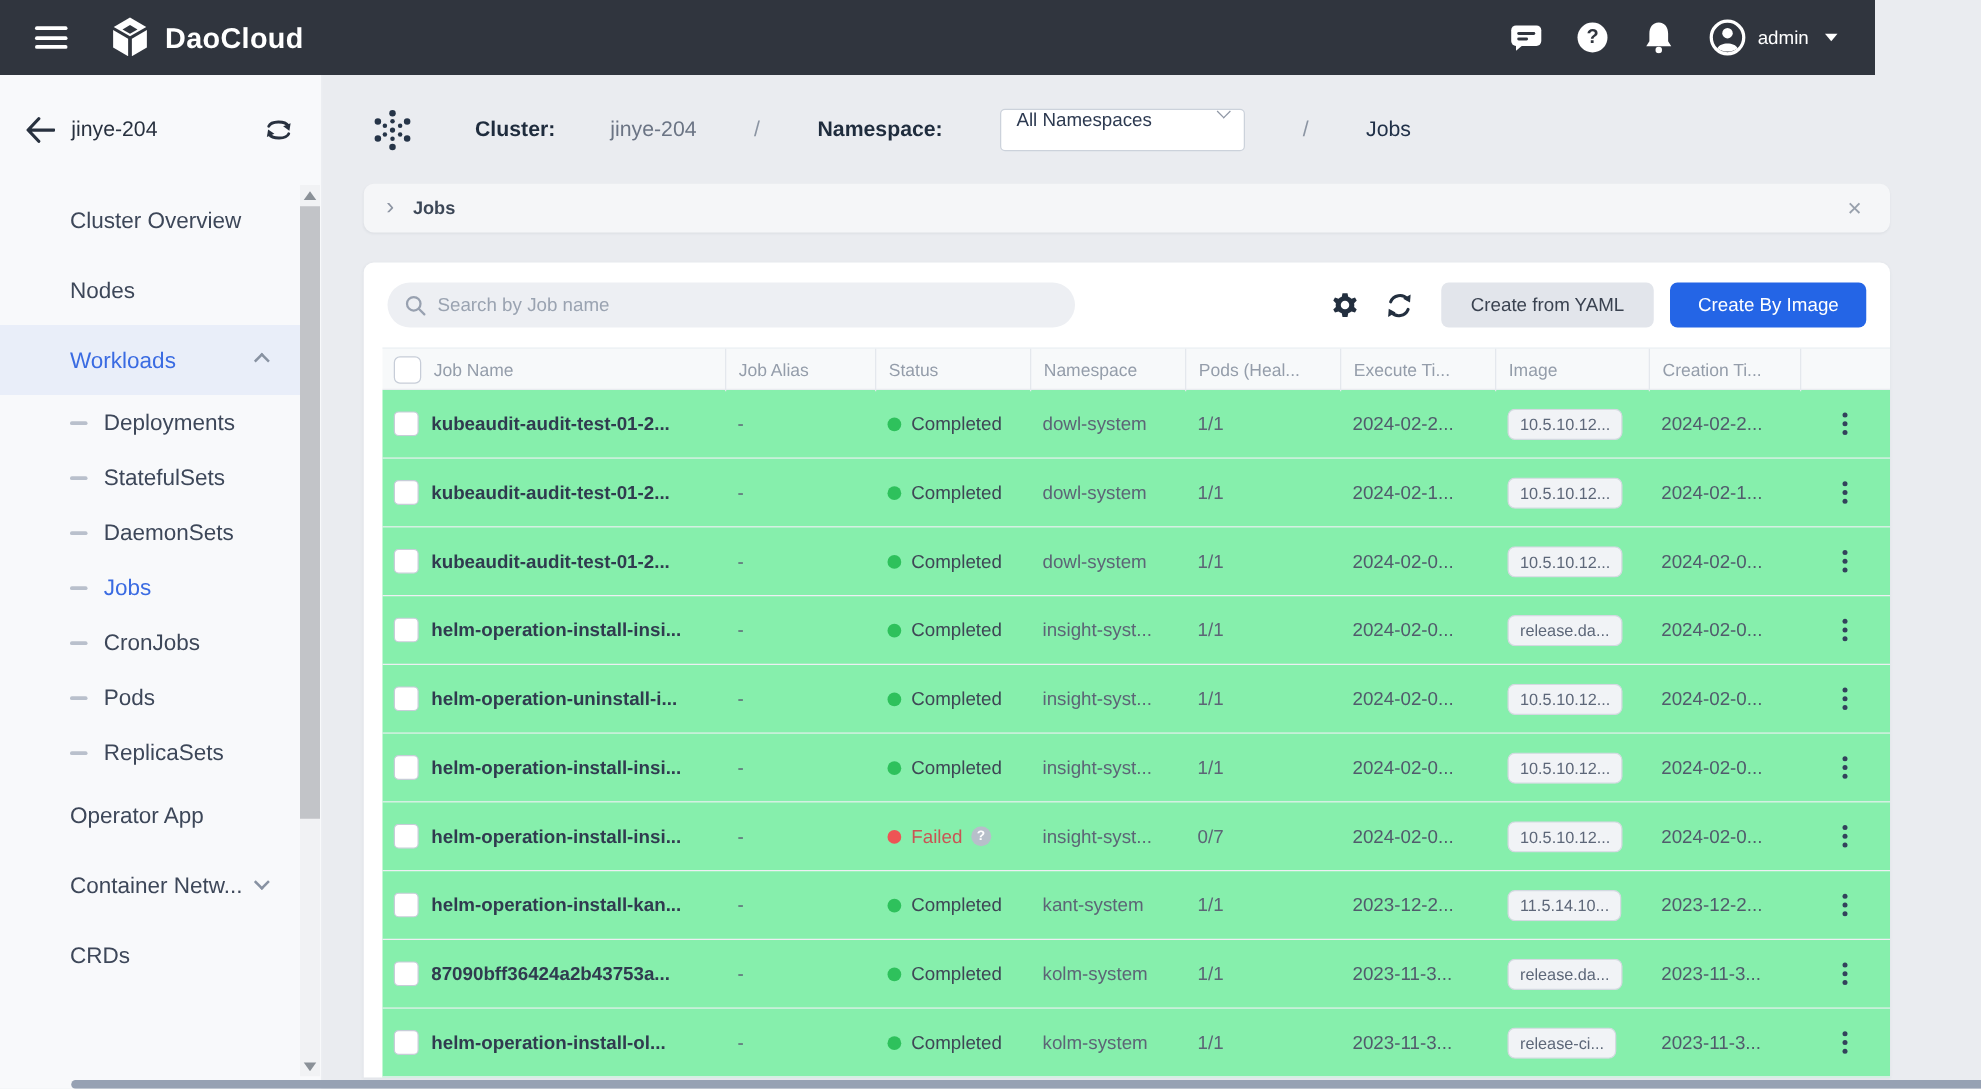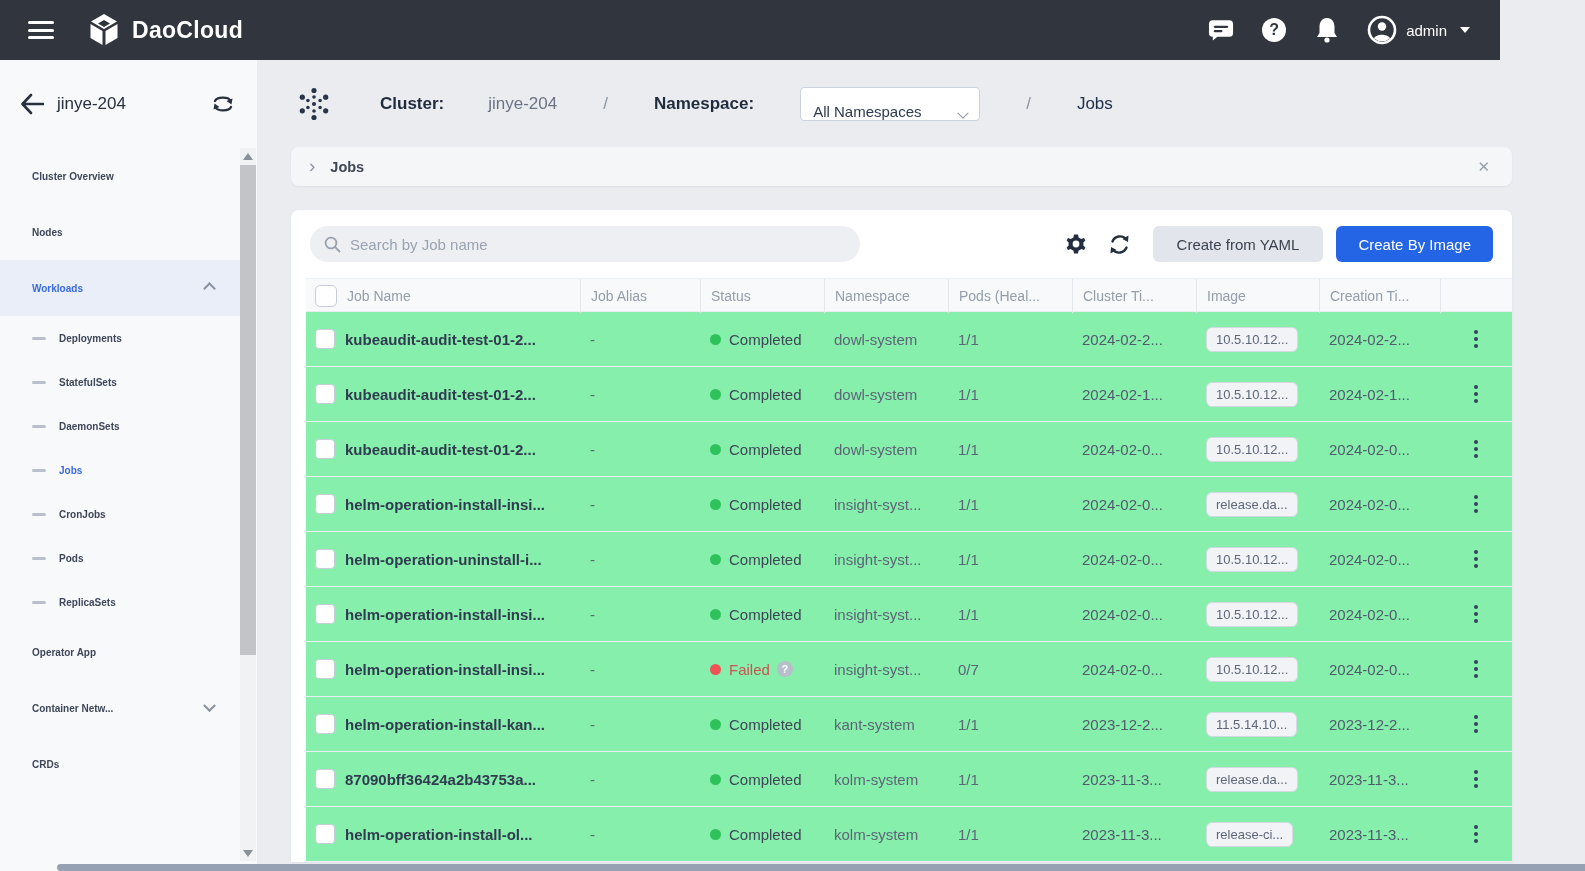--- a/index.html
+++ b/index.html
@@ -18,21 +18,21 @@
   .user-wrap { display:flex; align-items:center; gap:9px; cursor:pointer; }
   .user-name { color:#fff; font-size:15px; }
   .caret-down { width:0; height:0; border-left:5px solid transparent; border-right:5px solid transparent; border-top:6px solid #fff; margin-left:4px; }
 
   
   .sidebar { position:absolute; left:0; top:60px; width:258px; height:811px; background:#f8f9fb; border-right:1px solid #e7eaef; }
   .side-head { height:88px; display:flex; align-items:center; padding:0 22px 0 20px; }
   .side-cluster { font-size:17px; color:#28313f; margin-left:13px; font-weight:500; }
   .side-switch { margin-left:auto; cursor:pointer; display:flex; }
   .side-nav { position:absolute; left:0; top:88px; width:240px; }
-  .nav-item { display:flex; align-items:center; padding-left:32px; font-size:10px; color:#3d4759; cursor:pointer;font-weight:bold; }
+  .nav-item { display:flex; align-items:center; padding-left:56px; font-size:18px; color:#3d4759; cursor:pointer; }
   .nav-item.top { height:56px; }
   .nav-item.sub { height:44px; }
   .nav-item.active { color:#3a6be2; }
   .nav-item.top.active { background:#e9eef9; }
   .dash { width:14px; height:3px; border-radius:2px; background:#b9c0cc; margin-right:13px; flex:none; }
   .chev { width:9px; height:9px; border-right:2px solid #8892a2; border-bottom:2px solid #8892a2; margin-left:auto; margin-right:26px; flex:none; }
   .chev.down { transform:rotate(45deg) translate(-2px,-2px); }
   .chev.up { transform:rotate(225deg); }
   .mt10 { margin-top:10px; }
 
@@ -44,21 +44,21 @@
   .sb-thumb { position:absolute; left:0; width:16px; background:#c2c4c8; }
 
   
   .main { position:absolute; left:258px; top:60px; width:1312px; height:811px; background:#eaecf0; }
 
   .crumbbar { position:absolute; left:0; top:0; width:100%; height:87px; display:flex; align-items:center; padding-left:38px;gap:32px; }
   .crumb-label { font-size:17px; font-weight:bold; color:#1f2c3d; }
   .crumb-val { font-size:17px; color:#6b7484; margin-left:12px; }
   .crumb-sep { font-size:17px; color:#8b94a2; margin:0 14px; }
   .crumb-icon { margin-right:16px; display:flex; }
-  .ns-select { display:flex; align-items:flex-end; width:180px; height:34px; background:#fff; border:1px solid #ccd2db; border-radius:4px; padding:0 12px; margin-left:14px; cursor:pointer; }
+  .ns-select { display:flex; align-items:flex-start; width:196px; height:34px; background:#fff; border:1px solid #ccd2db; border-radius:4px; padding:0 12px; margin-left:14px; cursor:pointer; }
   .ns-select .val { font-size:15px; color:#2c3950; }
   .ns-caret { margin-left:auto; width:8px; height:8px; border-right:1.6px solid #8f97a5; border-bottom:1.6px solid #8f97a5; transform:rotate(45deg) translate(-2px,-2px); }
   .crumb-page { font-size:17px; color:#203048; }
 
   .tabstrip { position:absolute; left:33px; top:87px; width:1221px; height:39px; background:#f5f6f8; border-radius:8px; box-shadow:0 1px 2px rgba(40,50,70,.06); display:flex; align-items:center; padding:0 18px; }
   .tab-chev { color:#8d95a3; font-size:19px; line-height:1; margin-top:-2px; }
   .tab-label { font-size:14.5px; font-weight:bold; color:#3c4757; margin-left:15px; }
   .tab-close { margin-left:auto; color:#98a0ac; font-size:15px; cursor:pointer; padding:2px 4px; }
 
   .card { position:absolute; left:33px; top:150px; width:1221px; height:652px; background:#fff; border-radius:8px 8px 0 0; box-shadow:0 1px 3px rgba(40,50,70,.05); }
@@ -288,21 +288,21 @@
     <div class="table">
       <div class="t-head" id="thead" style="grid-template-columns: 39px 235px 120px 124px 124px 124px 124px 123px 121px 72px;">
           <div class="hcell first">
             <span class="checkbox hd"></span>
           </div>
           <div class="hcell" style="padding-left: 2px;">Job Name</div>
           <div class="hcell sep">Job Alias</div>
           <div class="hcell sep">Status</div>
           <div class="hcell sep">Namespace</div>
           <div class="hcell sep">Pods (Heal...</div>
-          <div class="hcell sep">Cluster Ti...</div>
+          <div class="hcell sep">Execute Ti...</div>
           <div class="hcell sep">Image</div>
           <div class="hcell sep">Creation Ti...</div>
           <div class="hcell sep"></div>
         </div>
       <div id="tbody">
           <div class="t-row" style="grid-template-columns: 39px 235px 120px 124px 124px 124px 124px 123px 121px 72px;">
             <div class="cell" style="padding-left: 0px;">
               <span class="checkbox"></span>
             </div>
             <div class="cell name">kubeaudit-audit-test-01-2...</div>

